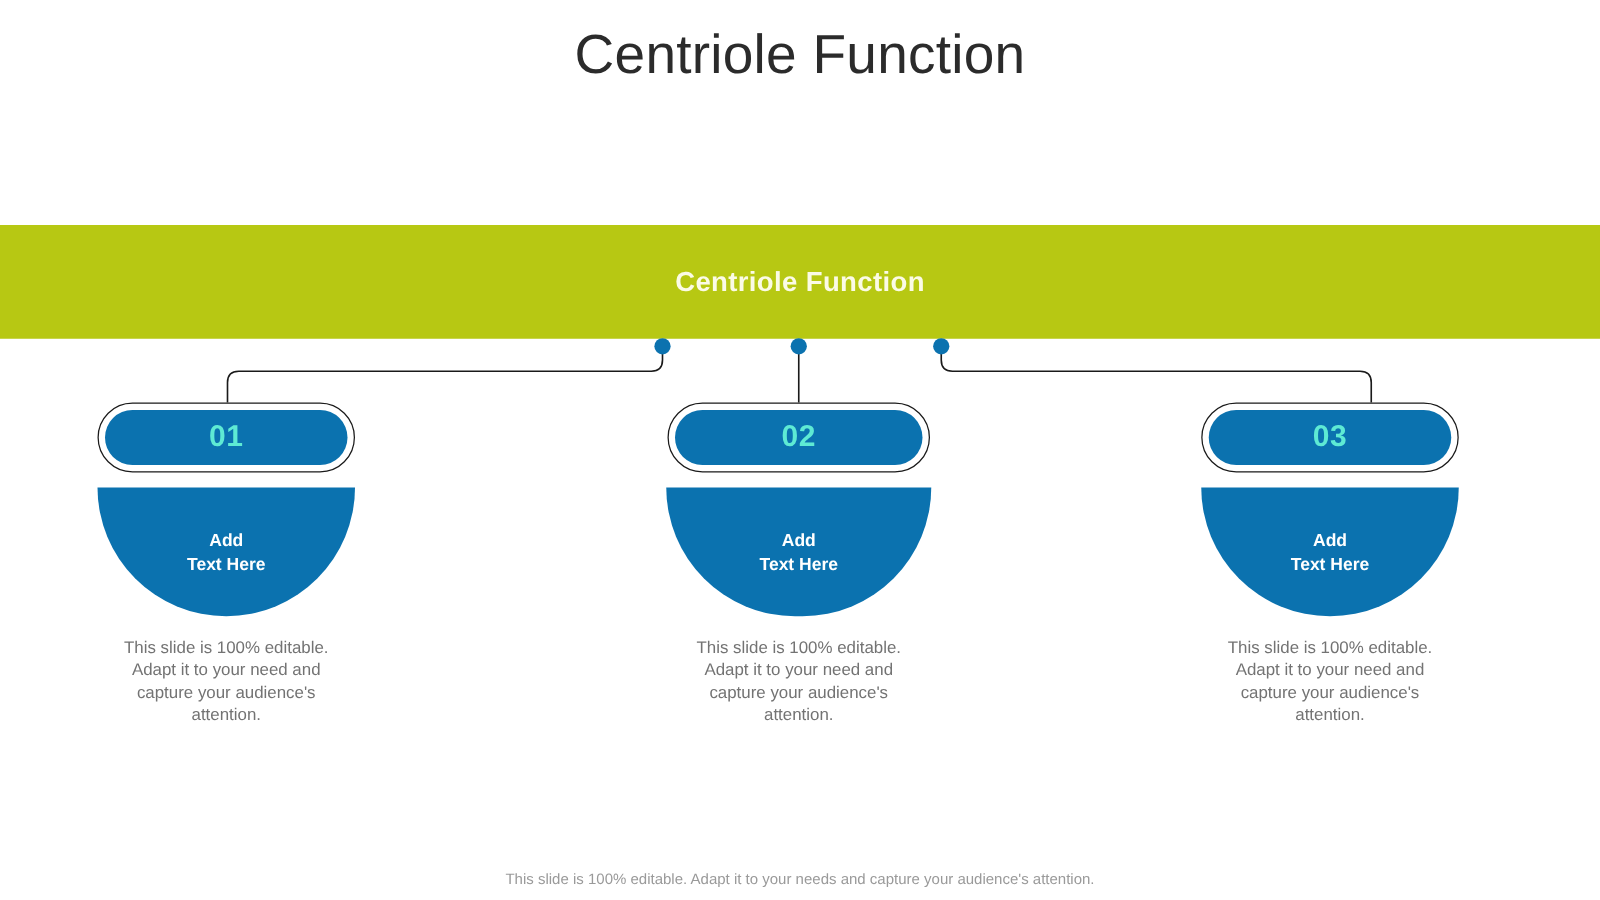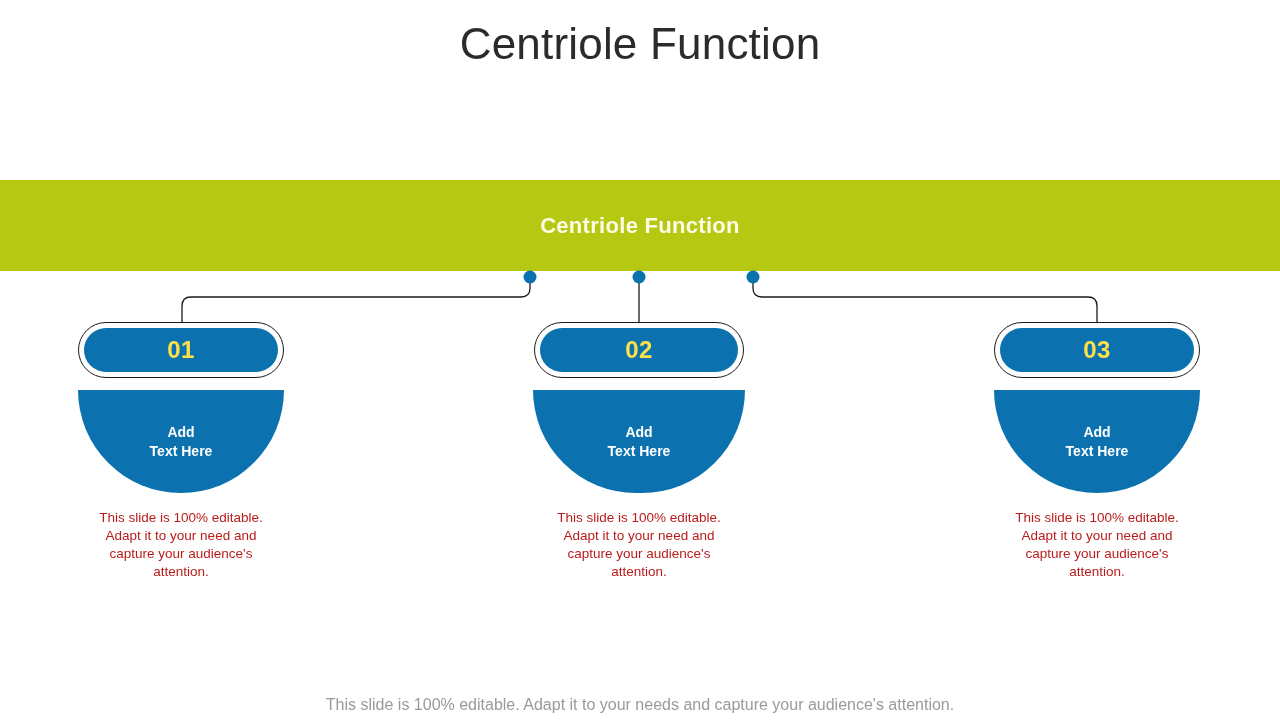--- a/index.html
+++ b/index.html
@@ -71,21 +71,21 @@
   .column {
     position: absolute;
     top: 322px;
     width: 260px;
     display: flex;
     flex-direction: column;
     align-items: center;
   }
   .col-1 { left: 51px; }
   .col-2 { left: 509px; }
-  .col-3 { left: 967px; }
+  .col-3 { left: 934px; }
 
   
   .pill-outer {
     position: relative;
     width: 206px;
     height: 56px;
     border: 1.3px solid #1a1a1a;
     border-radius: 30px;
     background: #ffffff;
     display: flex;
@@ -94,21 +94,21 @@
   }
   .col-2 .pill-outer { width: 210px; }
   .pill-inner {
     width: 194px;
     height: 44px;
     border-radius: 24px;
     background: #0b72af;
     display: flex;
     align-items: center;
     justify-content: center;
-    color: #fde047;
+    color: #5eead4;
     font-size: 24px;
     font-weight: bold;
     letter-spacing: 0.5px;
   }
   .col-2 .pill-inner { width: 198px; text-align: center; }
 
   
   .semi {
     position: relative;
     margin-top: 12px;
@@ -130,31 +130,31 @@
     white-space: pre-line;
   }
 
   
   .body-text {
     margin-top: 16px;
     width: 180px;
     text-align: center;
     font-size: 13.5px;
     line-height: 18px;
-    color: #b91c1c;
+    color: #737373;
   }
 
   
   .footer {
     position: absolute;
     left: 0;
     top: 696px;
     width: 1280px;
     text-align: center;
-    font-size: 16px;
+    font-size: 12px;
     color: #9a9a9a;
   }
 </style>
 </head>
 <body>
 
 <div class="slide">
 
   <div class="slide-title">Centriole Function</div>
 

